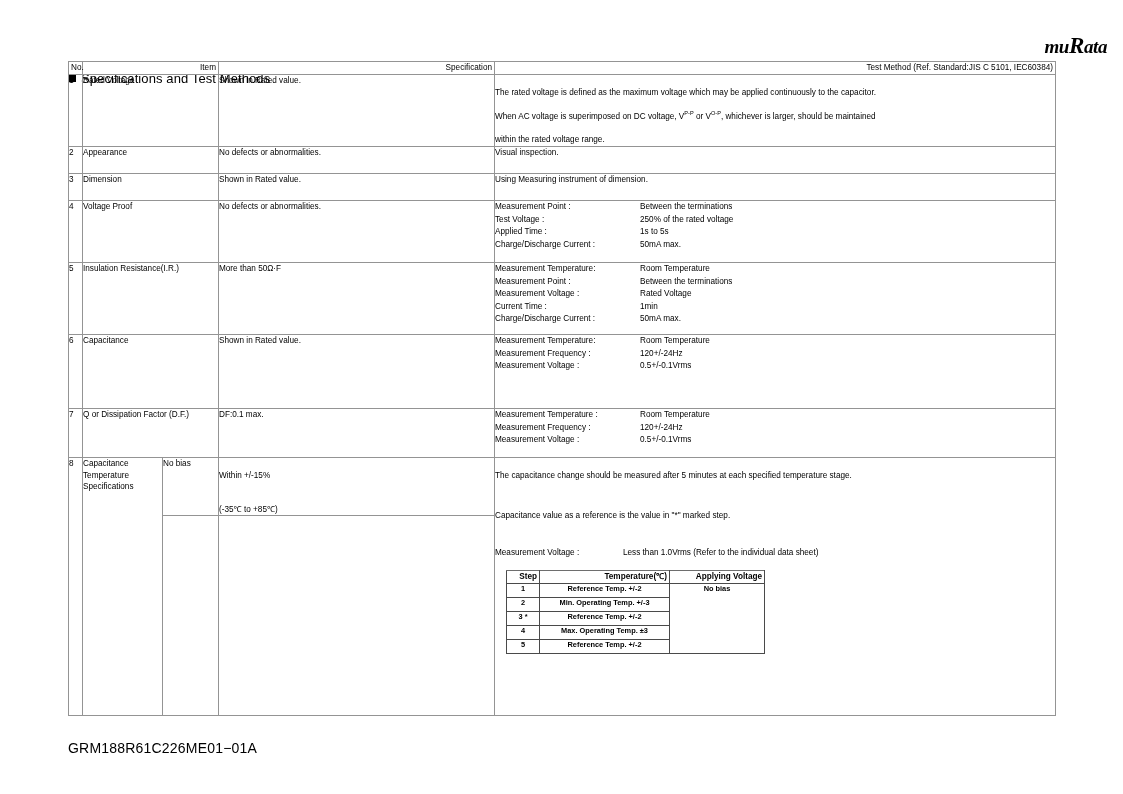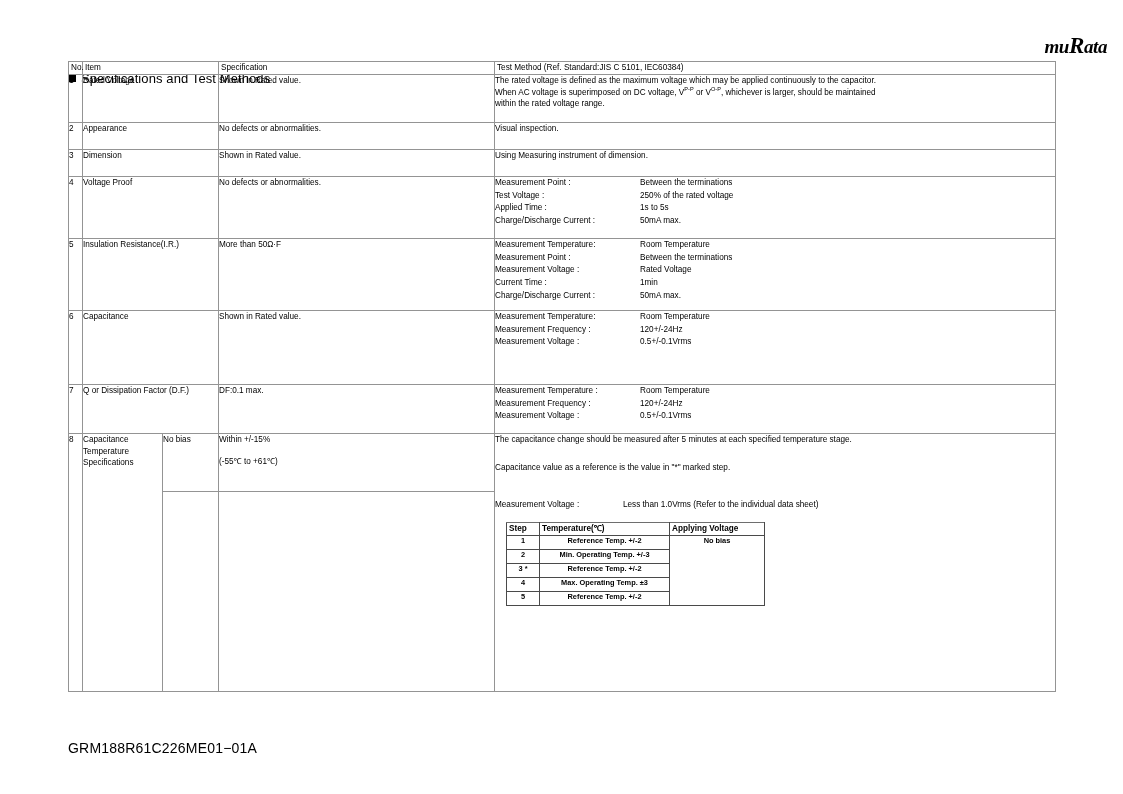--- a/index.html
+++ b/index.html
@@ -63,21 +63,21 @@
     line-height: 1.42;
   }
   #spec-table td, #spec-table th {
     border: 1px solid #949494;
     padding: 0;
     vertical-align: top;
     font-weight: normal;
     text-align: left;
   }
   #spec-table thead th {
-    text-align: left;
+    text-align: right;
     height: 12px;
     line-height: 12px;
     padding: 0 2px;
     font-size: 8.2px;
   }
   .cell {
     padding: 3px 3px 3px 3px;
   }
   .c-no { text-align: center; padding: 3px 0 0 0; }
 
@@ -91,21 +91,21 @@
   .deflist .drow { display: table-row; }
   .deflist .dk, .deflist .dv {
     display: table-cell;
     padding: 0 0 1px 0;
     white-space: nowrap;
   }
   .deflist .dk { padding-right: 10px; }
   .deflist.wide .dk { min-width: 118px; }
   .deflist.wide2 .dk { min-width: 135px; }
 
-  .para { margin: 0 0 0 0; }
+  .para { margin: 12px 0 0 0; }
   .spacer-10 { height: 10px; }
   .spacer-16 { height: 16px; }
   .spacer-26 { height: 26px; }
   .spacer-44 { height: 44px; }
 
   sup { font-size: 5.6px; vertical-align: super; line-height: 0; }
 
   
   #step-table {
     border-collapse: collapse;
@@ -293,21 +293,21 @@
       <td class="cell c-no" rowspan="2">8</td>
       <td class="cell" rowspan="2">
         <div>Capacitance</div>
         <div>Temperature</div>
         <div>Specifications</div>
       </td>
       <td class="cell">No bias</td>
       <td class="cell">
         <div class="para">Within +/-15%</div>
         <div class="spacer-10"></div>
-        <div class="para">(-55℃ to +61℃)</div>
+        <div class="para">(-35℃ to +85℃)</div>
       </td>
       <td class="cell" rowspan="2">
         <div class="para">The capacitance change should be measured after 5 minutes at each specified temperature stage.</div>
         <div class="spacer-16"></div>
         <div class="para">Capacitance value as a reference is the value in "*" marked step.</div>
         <div class="spacer-26"></div>
         <div class="deflist wide">
           <div class="drow">
               <span class="dk">Measurement Voltage :</span>
               <span class="dv">Less than 1.0Vrms (Refer to the individual data sheet)</span>

